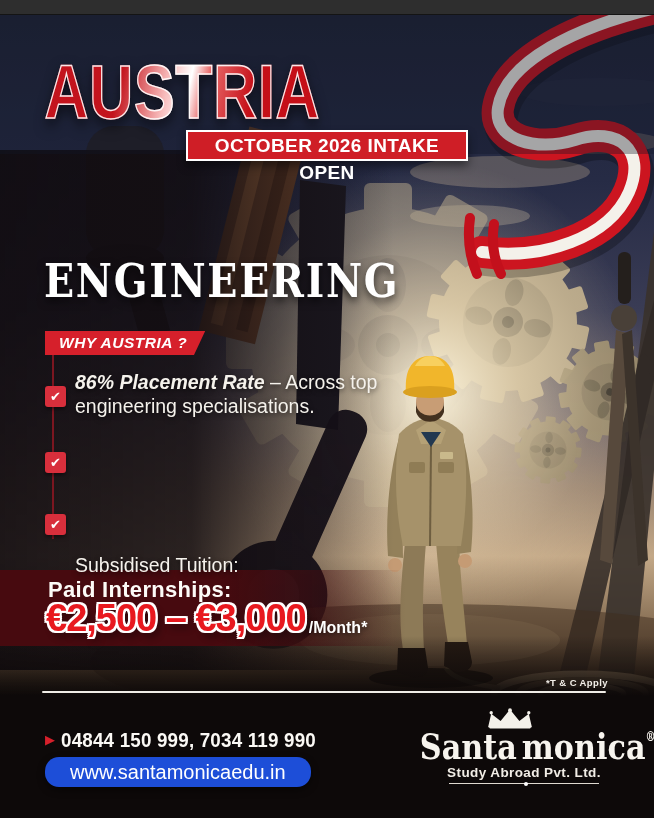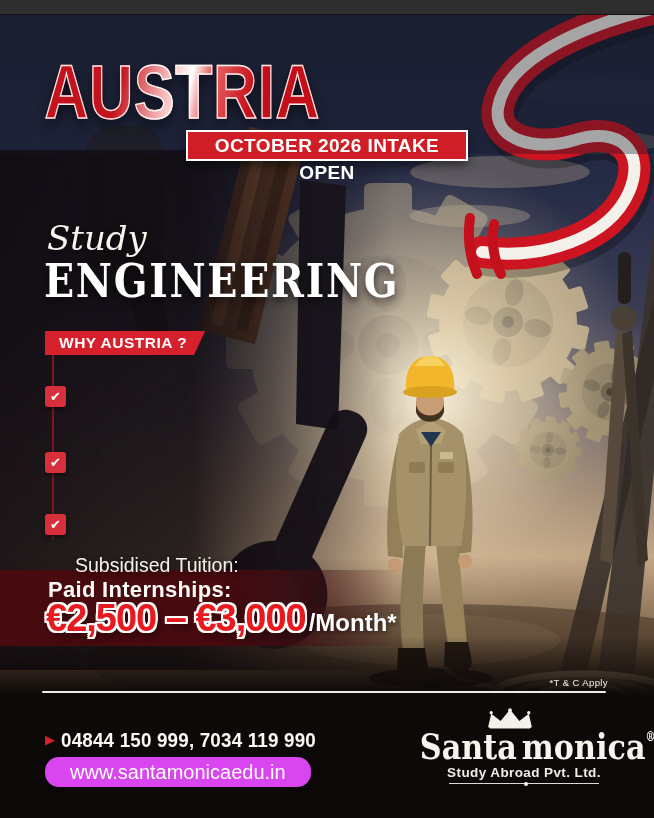--- a/index.html
+++ b/index.html
@@ -21,21 +21,21 @@
          background:#cf1e26;border:2px solid #fff;text-align:center;font-size:19px;font-weight:700;
          letter-spacing:.4px;color:#fff;box-shadow:0 5px 10px rgba(0,0,0,.45);z-index:2;}
 
   
   .study{position:absolute;left:47px;top:218px;font-family:"DejaVu Serif",serif;font-style:italic;
          font-size:34px;color:#f7f4ee;z-index:2;text-shadow:0 3px 6px rgba(0,0,0,.6);}
   .program{position:absolute;left:44px;top:254px;font-family:"DejaVu Serif",serif;font-weight:700;
          font-size:46px;letter-spacing:2px;transform:scaleX(.86);transform-origin:left;
          color:#fff;z-index:2;text-shadow:0 4px 9px rgba(0,0,0,.65);}
   .why-badge{position:absolute;left:45px;top:331px;height:24px;line-height:24px;padding:0 18px 0 14px;
-         background:#d6202b;font-size:15.5px;font-weight:700;letter-spacing:.5px;
+         background:#d6202b;font-size:15.5px;font-weight:700;font-style:italic;letter-spacing:.5px;
          clip-path:polygon(0 0,100% 0,93% 100%,0 100%);z-index:2;box-shadow:0 4px 8px rgba(0,0,0,.4);}
 
   
   .check-rail{position:absolute;left:52px;top:355px;width:2px;height:184px;background:#7c1620;z-index:2;}
   .check-box{position:absolute;left:45px;width:21px;height:21px;background:#d82f3c;border-radius:3px;
          color:#fff;font-size:13px;line-height:21px;text-align:center;z-index:2;
          box-shadow:0 2px 4px rgba(0,0,0,.5);}
   .cb-1{top:386px;} .cb-2{top:452px;} .cb-3{top:514px;}
   .check-text{position:absolute;left:75px;width:312px;font-size:19.5px;line-height:23.5px;
          color:#f5f2ec;z-index:2;text-shadow:0 2px 5px rgba(0,0,0,.6);}
@@ -44,34 +44,34 @@
 
   
   .paid-band{position:absolute;left:0;top:570px;width:520px;height:76px;z-index:1;
          background:linear-gradient(90deg,#470a0f 0%,#470a0f 42%,rgba(71,10,15,0) 78%);}
   .paid-label{position:absolute;left:48px;top:577px;font-size:22px;font-weight:600;
          letter-spacing:.3px;z-index:2;color:#fdfbf7;}
   .price-row{position:absolute;left:46px;top:597px;display:flex;align-items:flex-end;z-index:2;}
   .price-range{font-size:38px;font-weight:800;letter-spacing:-1px;color:#e8191f;
          text-shadow:-2px -2px 0 #fff,2px -2px 0 #fff,-2px 2px 0 #fff,2px 2px 0 #fff,
                      -2px 0 0 #fff,2px 0 0 #fff,0 -2px 0 #fff,0 2px 0 #fff,4px 6px 7px rgba(0,0,0,.45);}
-  .price-suffix{font-size:24px;font-weight:600;color:#fff;margin:1px 0 3px 3px;
+  .price-suffix{font-size:16px;font-weight:600;color:#fff;margin:1px 0 3px 3px;
          text-shadow:0 2px 5px rgba(0,0,0,.6);}
-  .terms{position:absolute;right:46px;top:677px;font-size:9.5px;font-weight:400;letter-spacing:.4px;
+  .terms{position:absolute;right:46px;top:677px;font-size:9.5px;font-weight:700;letter-spacing:.4px;
          color:#f3efe9;z-index:2;}
   .divider{position:absolute;left:42px;top:691px;width:564px;height:2px;background:#efece6;
          border-radius:1px;z-index:2;}
 
   
   .phone-row{position:absolute;left:45px;top:727px;display:flex;align-items:center;z-index:2;}
   .phone-arrow{color:#d6202b;font-size:13px;margin-right:6px;line-height:26px;}
   .phone{font-size:20px;font-weight:800;letter-spacing:.2px;color:#fbf9f5;
          transform:scaleX(.94);transform-origin:left;}
   .web-button{position:absolute;left:45px;top:757px;height:30px;line-height:30px;padding:0 25px;
-         background:#d946ef;border-radius:14px;font-size:20px;color:#fff;z-index:2;
+         background:#1d4ed8;border-radius:14px;font-size:20px;color:#fff;z-index:2;
          box-shadow:0 3px 7px rgba(0,0,0,.5);cursor:pointer;}
 
   
   .brand{position:absolute;left:400px;top:708px;width:248px;text-align:center;z-index:2;}
   .crown{position:absolute;left:86px;top:0px;width:48px;height:22px;}
   .brand-name{margin-top:20px;font-family:"DejaVu Serif",serif;font-weight:700;font-size:36px;
          line-height:36px;color:#f7f4ee;transform:scaleX(.84);transform-origin:center;white-space:nowrap;}
   .brand-name .gap{display:inline-block;width:6px;}
   .reg{font-size:12px;vertical-align:top;line-height:18px;}
   .brand-tagline{margin-top:1px;font-size:13.5px;font-weight:700;letter-spacing:.4px;color:#f1ede6;}
@@ -236,29 +236,31 @@
     <rect x="0" y="700" width="654" height="118" fill="#0d0909"></rect>
   </svg>
 
   <div class="top-bar"></div>
 
   <div class="title-wrap">
     <span class="title">AUSTRIA</span>
   </div>
   <div class="intake-badge">OCTOBER 2026 INTAKE OPEN</div>
 
-  <div class="study">Study</div>
   <div class="program">ENGINEERING</div>
   <div class="why-badge">WHY AUSTRIA ?</div>
 
   <div class="check-rail"></div>
   <div class="check-box cb-1">✔</div>
   <div class="check-box cb-2">✔</div>
   <div class="check-box cb-3">✔</div>
 
+  <div class="check-text ct-1">
+    <span class="em">86% Placement Rate</span><span> – Across top engineering specialisations.</span>
+  </div>
   <div class="check-text ct-3">
     <span style="display:block">Subsidised Tuition:</span>
   </div>
 
   <div class="paid-band"></div>
   <div class="paid-label">Paid Internships:</div>
   <div class="price-row">
     <span class="price-range">€2,500 – €3,000</span>
     <span class="price-suffix">/Month*</span>
   </div>

